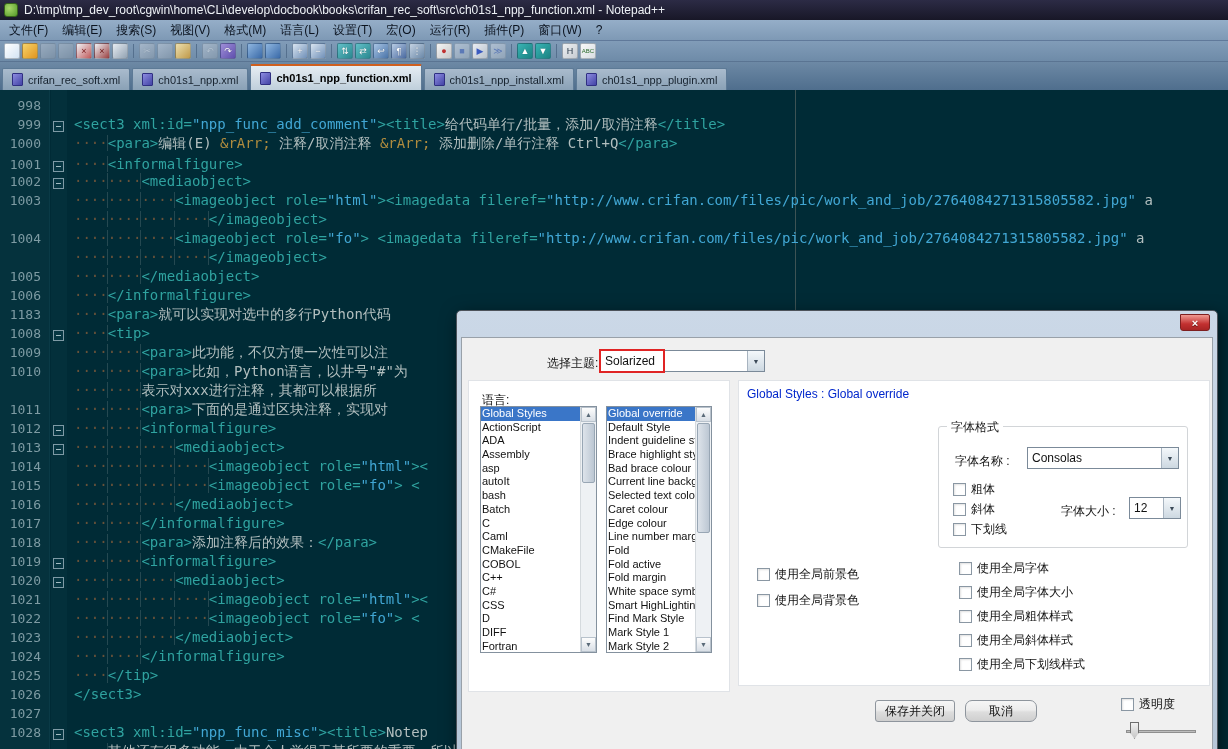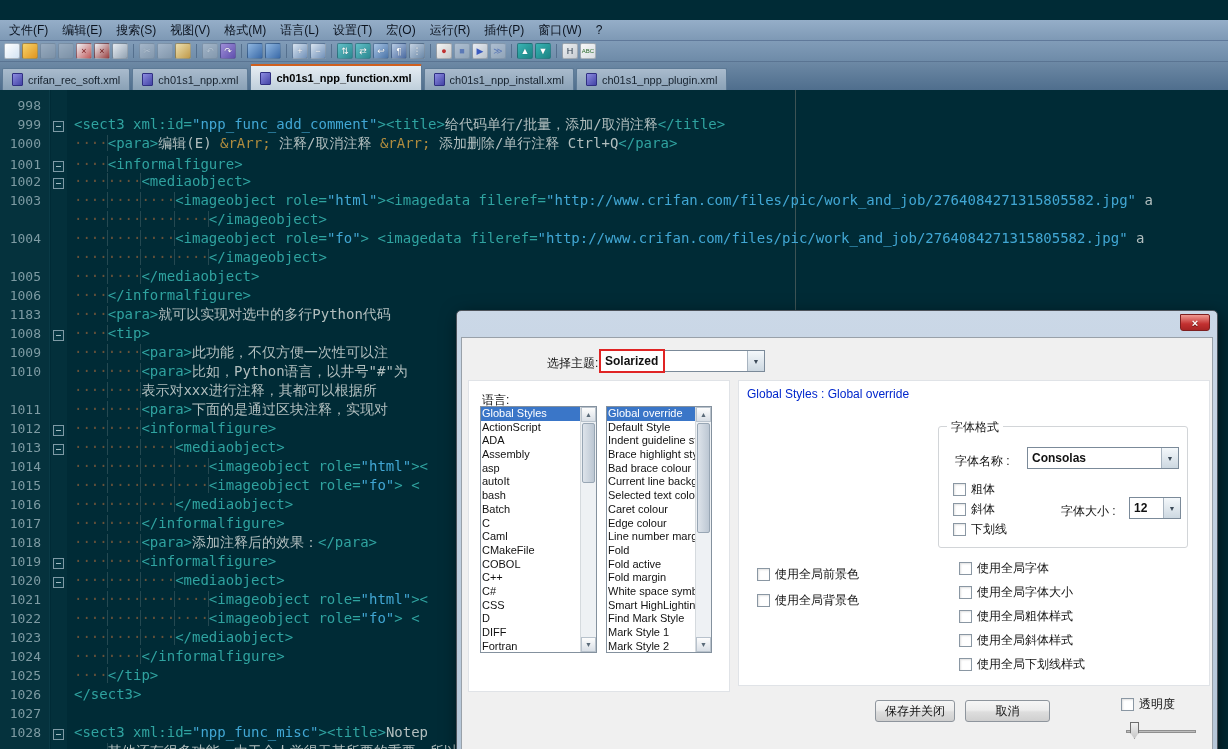--- a/index.html
+++ b/index.html
@@ -46,21 +46,21 @@
   .ws{color:rgba(190,115,60,.55);background:repeating-linear-gradient(to right,transparent 0,transparent calc(4ch - 1px),rgba(131,148,150,.28) calc(4ch - 1px),rgba(131,148,150,.28) 4ch);}
 
   
   .dialog{position:absolute;left:456px;top:310px;width:762px;height:472px;border:1px solid #4d535b;background:linear-gradient(#cbd8e7,#b4c5d7);border-radius:5px 5px 0 0;box-shadow:3px 5px 18px rgba(0,0,0,.55);padding:4px;z-index:20;}
   .dlg-title{height:22px;display:flex;align-items:center;padding-left:6px;font-size:12px;font-weight:bold;color:#1c2430;}
   .dlg-close{position:absolute;top:3px;right:7px;width:30px;height:17px;background:linear-gradient(#f09a92,#c23030 60%,#a82424);border:1px solid #7e1f1f;border-radius:0 2px 3px 3px;color:#fff;font-size:11px;font-weight:bold;display:flex;align-items:center;justify-content:center;text-shadow:0 1px 1px rgba(0,0,0,.5);}
   .dlg-client{position:absolute;left:4px;right:4px;top:26px;height:440px;background:#f0f0f0;border:1px solid #99a1a9;}
   .lbl{position:absolute;font-size:12px;color:#111;white-space:nowrap;}
   .blue-lbl{position:absolute;font-size:12px;color:#0026cc;white-space:nowrap;}
   .panel{position:absolute;background:#fff;border:1px solid #e0e3e7;}
-  .combo{position:absolute;background:#fff;border:1px solid #7b8a99;display:flex;align-items:center;font-size:12px;color:#111;font-weight:bold;}
+  .combo{position:absolute;background:#fff;border:1px solid #7b8a99;display:flex;align-items:center;font-size:12px;color:#111;}
   .combo .val{flex:1;padding:0 4px;white-space:nowrap;overflow:hidden;}
   .combo .cbtn{width:17px;align-self:stretch;background:linear-gradient(#f4f8fb,#cdd8e1);border-left:1px solid #a8b4c0;display:flex;align-items:center;justify-content:center;font-size:7px;color:#3c4a58;}
   .annot{position:absolute;border:2px solid #e02424;z-index:5;}
   .listbox{position:absolute;background:#fff;border:1px solid #84919e;font-size:11px;overflow:hidden;}
   .lb-items{position:absolute;left:0;top:0;right:16px;bottom:0;overflow:hidden;}
   .lb-item{height:13.7px;line-height:13.7px;padding-left:1px;white-space:nowrap;overflow:hidden;color:#111;}
   .lb-item.sel{background:#3a76c8;color:#fff;}
   .lb-scroll{position:absolute;top:0;right:0;bottom:0;width:16px;background:#eef1f4;border-left:1px solid #d5dade;}
   .lb-arrow{position:absolute;left:0;right:0;height:15px;background:linear-gradient(#fdfdfd,#d9dfe6);border:1px solid #b8c2cc;color:#5a6a78;font-size:7px;display:flex;align-items:center;justify-content:center;}
   .lb-arrow.up{top:0;}
@@ -73,20 +73,24 @@
   .swatch{position:absolute;width:34px;height:24px;border:1px solid #5a5a5a;box-shadow:inset 0 0 0 1px #fff;}
   .btn7{position:absolute;display:flex;align-items:center;justify-content:center;font-size:12px;color:#111;background:linear-gradient(#f6f6f6 0%,#ececec 45%,#dddddd 55%,#cfcfcf 100%);border:1px solid #8e959d;border-radius:3px;white-space:nowrap;}
   .slider-track{position:absolute;width:70px;height:3px;background:#bdbdbd;border:1px solid #8f8f8f;}
   .slider-thumb{position:absolute;width:9px;height:17px;background:linear-gradient(#f2f2f2,#c6c6c6);border:1px solid #6e6e6e;clip-path:polygon(0 0,100% 0,100% 62%,50% 100%,0 62%);}
 </style>
 </head>
 <body>
 
 <div class="window">
 
+  <div class="titlebar">
+    <span class="app-icon"></span>
+    <span class="title-text">D:\tmp\tmp_dev_root\cgwin\home\CLi\develop\docbook\books\crifan_rec_soft\src\ch01s1_npp_function.xml - Notepad++</span>
+  </div>
 
   <div class="menubar" id="menubar">
       <span class="menu-item">文件(F)</span>
       <span class="menu-item">编辑(E)</span>
       <span class="menu-item">搜索(S)</span>
       <span class="menu-item">视图(V)</span>
       <span class="menu-item">格式(M)</span>
       <span class="menu-item">语言(L)</span>
       <span class="menu-item">设置(T)</span>
       <span class="menu-item">宏(O)</span>
@@ -330,21 +334,21 @@
             <span class="box"></span>
             <span>使用全局斜体样式</span>
           </div>
           <div class="cb" style="left: 497px; top: 318px;">
             <span class="box"></span>
             <span>使用全局下划线样式</span>
           </div>
         </div>
 
       <div class="btn7" style="left:413px;top:362px;width:80px;height:22px;">保存并关闭</div>
-      <div class="btn7" style="left:503px;top:362px;width:85px;height:22px;">取消</div>
+      <div class="btn7" style="left:503px;top:362px;width:72px;height:22px;border-radius:7px;">取消</div>
 
       <div class="cb" style="left:659px;top:358px;">
         <span class="box"></span>
         <span>透明度</span>
       </div>
       <div class="slider-track" style="left:664px;top:392px;"></div>
       <div class="slider-thumb" style="left:668px;top:384px;"></div>
 
     </div>
   </div>

